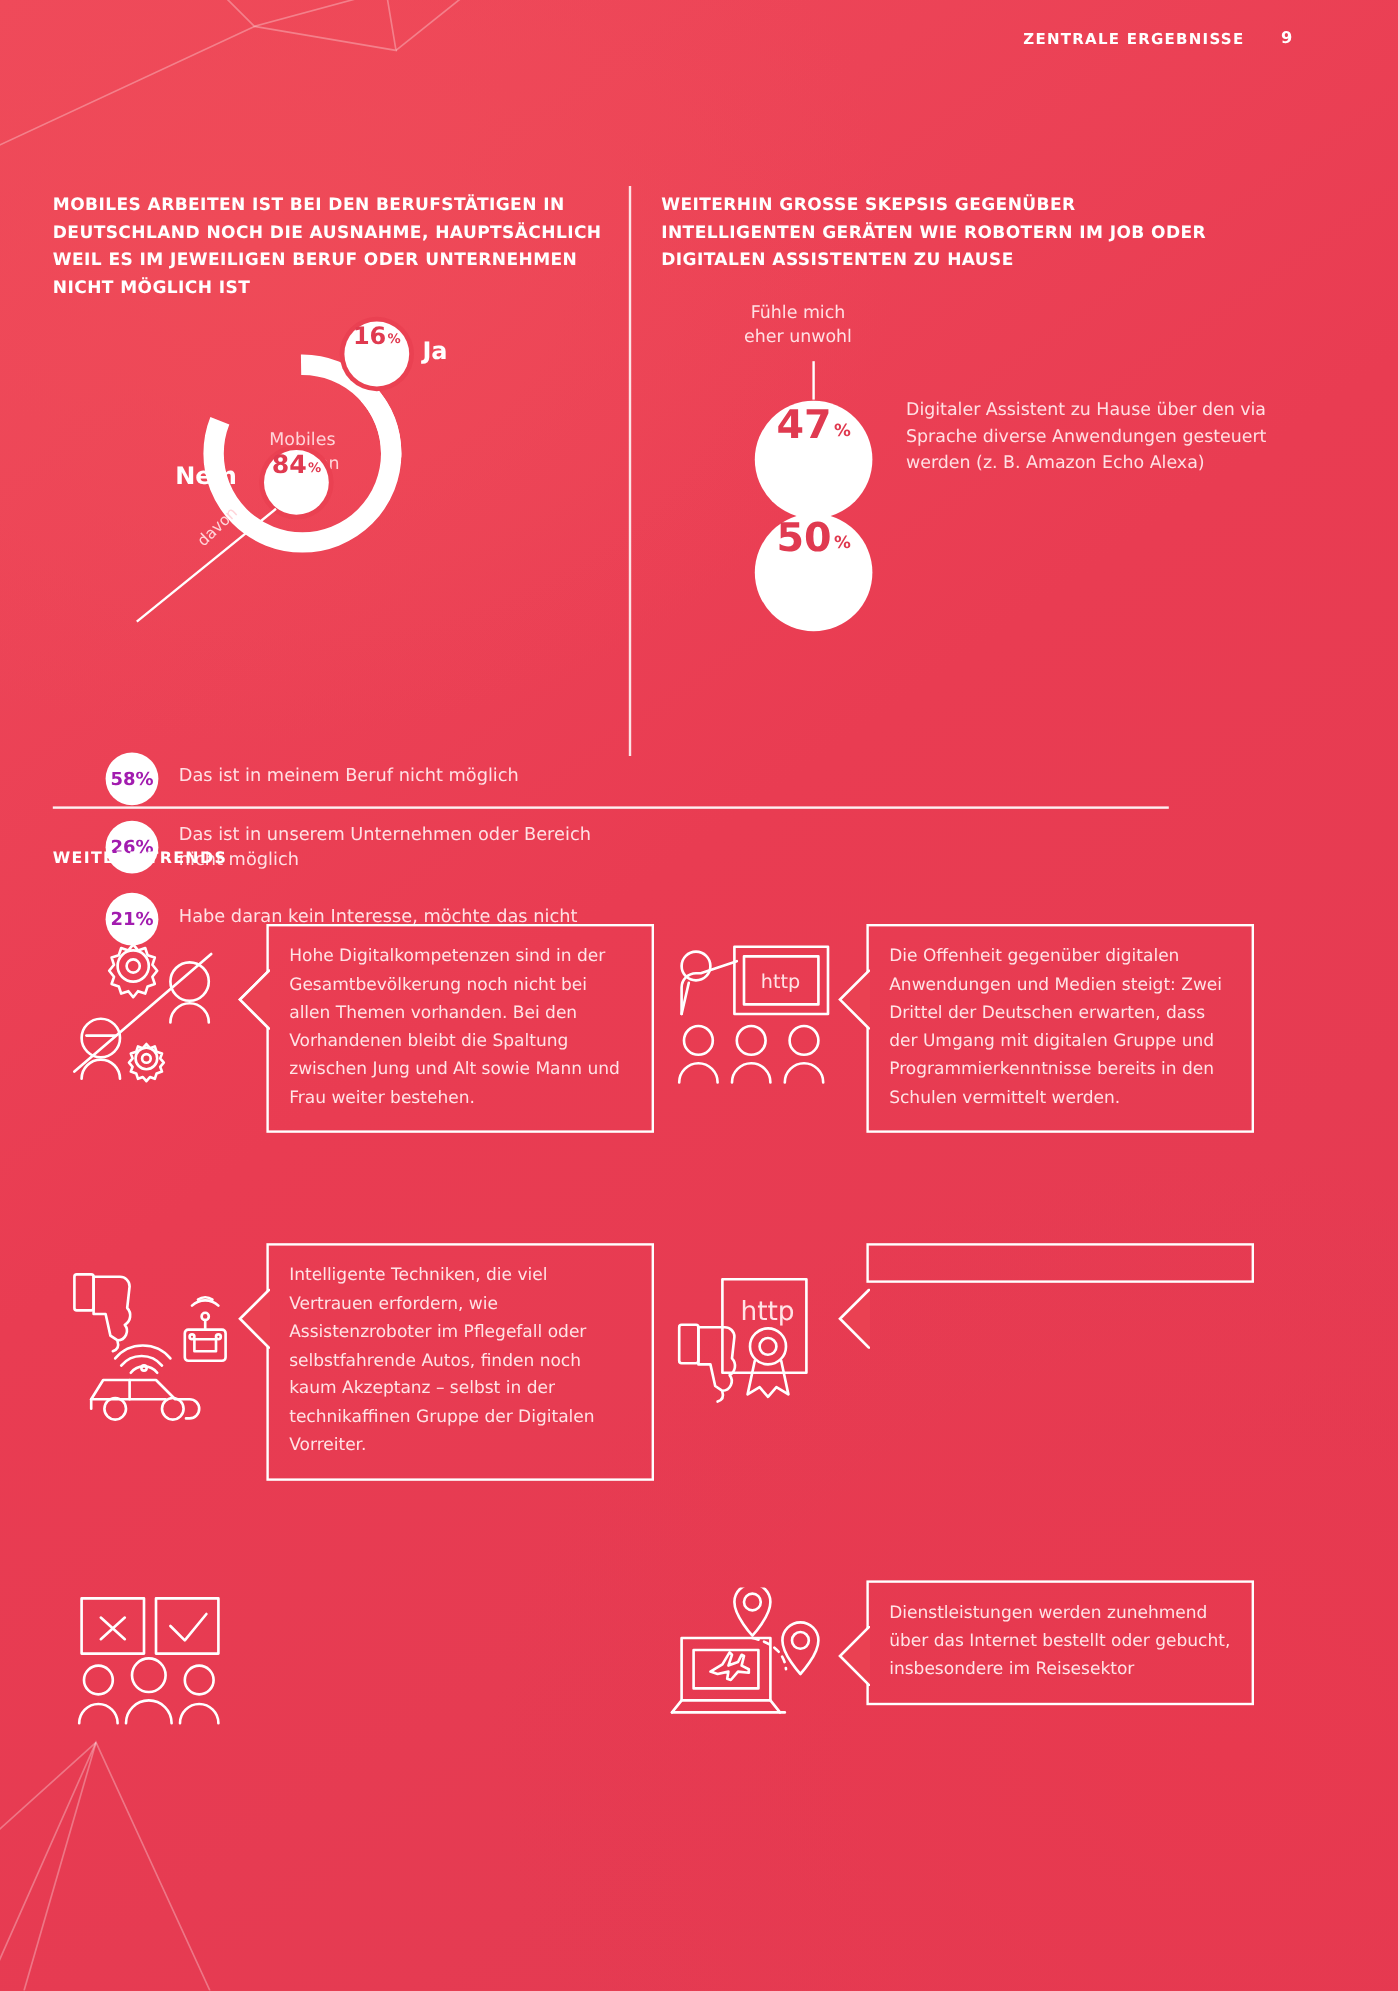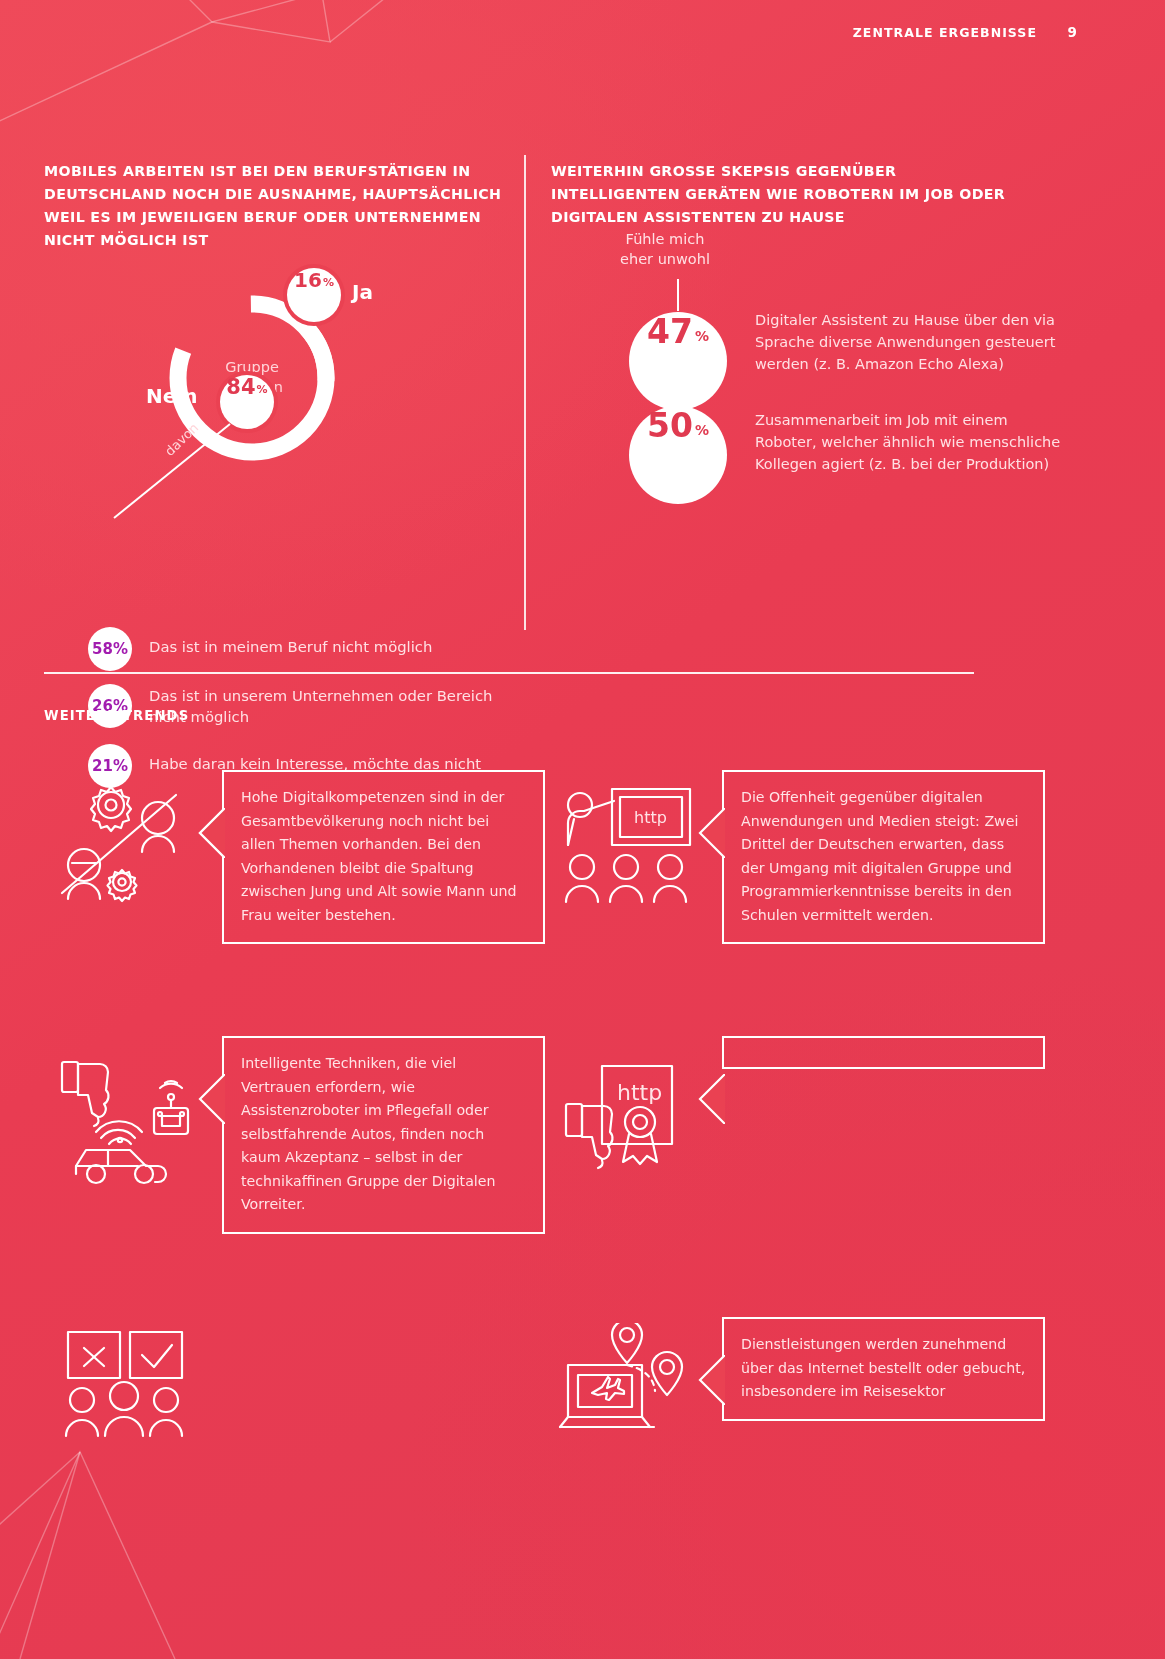--- a/index.html
+++ b/index.html
@@ -77,21 +77,21 @@
     background:#fff;color:#a21caf;font-size:15px;font-weight:bold;
     display:flex;align-items:center;justify-content:center;
   }
   .reason .txt{
     margin-left:105px;font-size:14.8px;line-height:1.42;color:#ffe0e4;
     padding-top:9px;
   }
   .reason.two .txt{padding-top:1px;}
 
   
-  .skep{position:relative;height:280px;}
+  .skep{position:relative;margin-top:22px;height:280px;}
   .skep .caption{
     position:absolute;left:34px;top:0;width:160px;text-align:center;
     font-size:14.5px;line-height:1.38;color:#ffe0e4;
   }
   .skep .stem{position:absolute;left:126px;width:2px;background:#fff;}
   .skep .stem1{top:50px;height:32px;}
   .skep .stem2{top:147px;height:32px;}
   .skep .bigbub{
     position:absolute;left:78px;width:98px;height:98px;border-radius:50%;
     background:#fff;color:#e03a50;display:flex;align-items:baseline;
@@ -180,21 +180,21 @@
 
     <div class="donut-wrap">
       <svg class="donut-svg" width="180" height="180" viewBox="0 0 180 180">
 
         <circle cx="90" cy="90" r="74" fill="none" stroke="#ffffff" stroke-width="17" stroke-dasharray="378 87" stroke-dashoffset="118" stroke-linecap="butt"></circle>
 
         <circle cx="90" cy="90" r="74" fill="none" stroke="#ffffff" stroke-width="17" stroke-dasharray="58 407" stroke-dashoffset="55" stroke-linecap="butt"></circle>
       </svg>
 
       <div class="donut-center">
-        <span>Gruppe</span>
+        <span>Mobiles</span>
         <span>Arbeiten</span>
       </div>
 
       <div class="bub bub16">
         <span>16</span>
         <span class="pct">%</span>
       </div>
       <div class="lbl-ja">Ja</div>
 
       <div class="bub bub84">
@@ -239,21 +239,20 @@
         <span>47</span>
         <span class="pct">%</span>
       </div>
       <div class="desc d1">Digitaler Assistent zu Hause über den via Sprache diverse Anwendungen gesteuert werden (z. B. Amazon Echo Alexa)</div>
 
       <div class="stem stem2"></div>
       <div class="bigbub bb50">
         <span>50</span>
         <span class="pct">%</span>
       </div>
-      <div class="desc d2">Zusammenarbeit im Job mit einem Roboter, welcher ähnlich wie menschliche Kollegen agiert (z. B. bei der Produktion)</div>
     </div>
   </div>
 
   <div class="divider"></div>
   <div class="trends-title">WEITERE TRENDS</div>
 
   <div class="grid">
 
     <div class="row" style="height:210px;">
 

